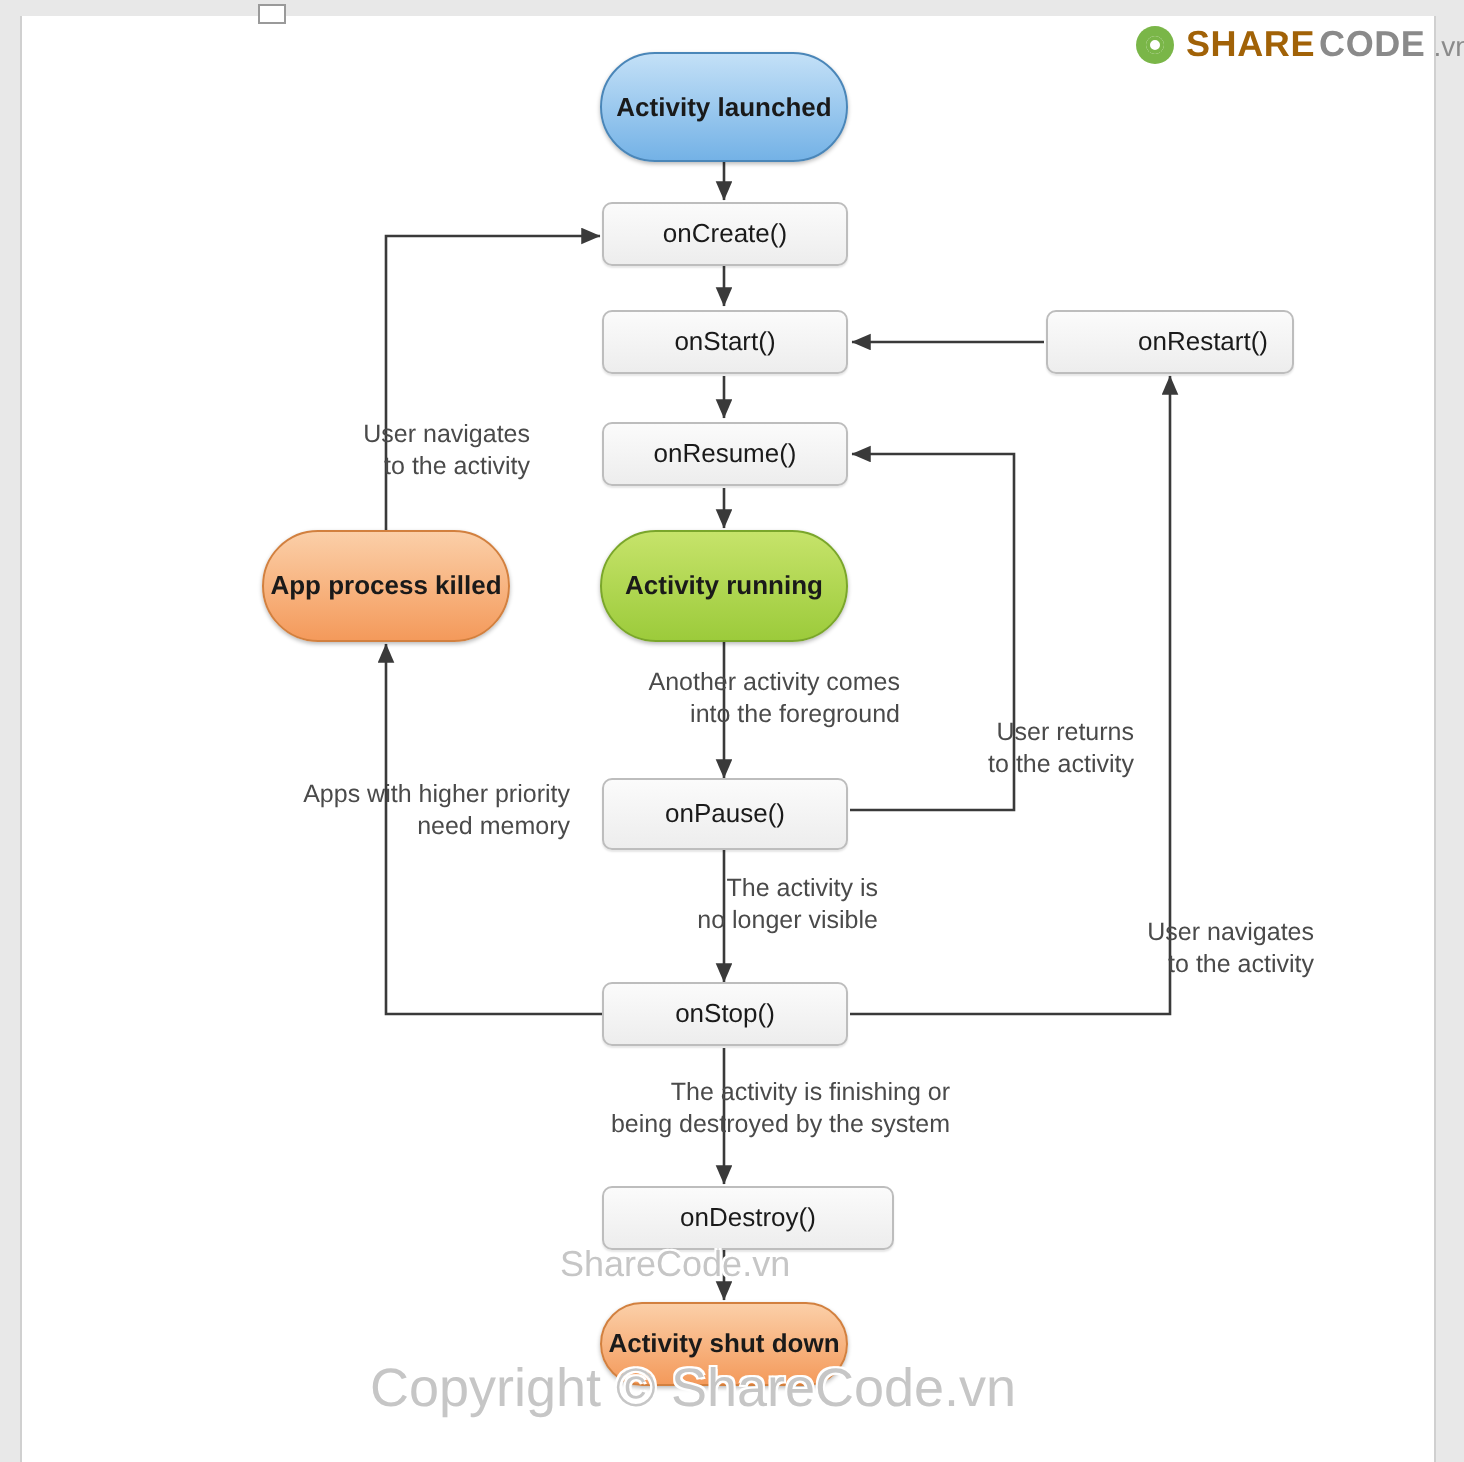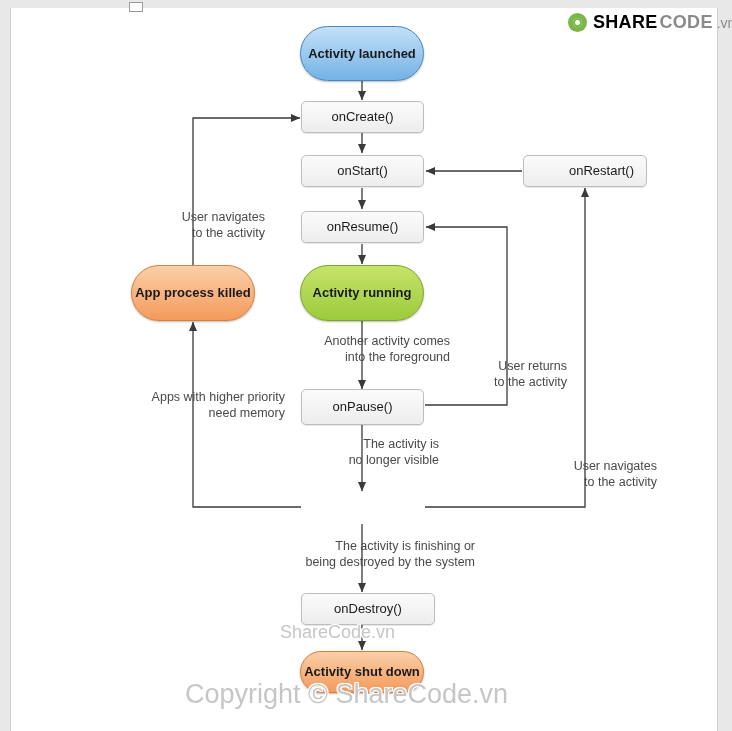--- a/index.html
+++ b/index.html
@@ -55,21 +55,21 @@
     content: "";
     position: absolute;
     left: 5px; top: 5px;
     width: 9px; height: 9px;
     border-radius: 50%;
     background: #ffffff;
     box-shadow: inset 0 0 0 2px #7ab648;
   }
   #logo .t1 {
     font-size: 18px; font-weight: bold;
-    color: #000000; letter-spacing: 0.3px;
+    color: #a16207; letter-spacing: 0.3px;
   }
   #logo .t2 {
     font-size: 18px; font-weight: bold;
     color: #8a8a8a; letter-spacing: 0.3px;
     margin-left: -4px;
   }
   #logo .t3 {
     font-size: 14px;
     color: #8a8a8a;
     margin-left: -2px;
@@ -200,22 +200,23 @@
 
   <div class="node method" style="left:301px;top:155px;width:123px;height:32px;">onStart()</div>
 
   <div class="node method" style="left:301px;top:211px;width:123px;height:32px;">onResume()</div>
 
   <div class="node pill green" style="left:300px;top:265px;width:124px;height:56px;">Activity
 running</div>
 
   <div class="node method" style="left:301px;top:389px;width:123px;height:36px;">onPause()</div>
 
-
-  <div class="node method" style="left:301px;top:593px;width:134px;height:32px;">onDestroy()</div>
+  <div class="node method" style="left:301px;top:491px;width:123px;height:32px;">onStop()</div>
+
+  <div class="node method" style="left:301px;top:593px;width:146px;height:32px;">onDestroy()</div>
 
   <div class="node method" style="left:523px;top:155px;width:124px;height:32px;padding-left:33px;">onRestart()</div>
 
   <div class="node pill orange" style="left:131px;top:265px;width:124px;height:56px;">App process
 killed</div>
 
   <div class="node pill orange" style="left:300px;top:651px;width:124px;height:42px;">Activity
 shut down</div>
 
   <div class="elabel" style="left:123px;top:210px;width:142px;">User navigates

